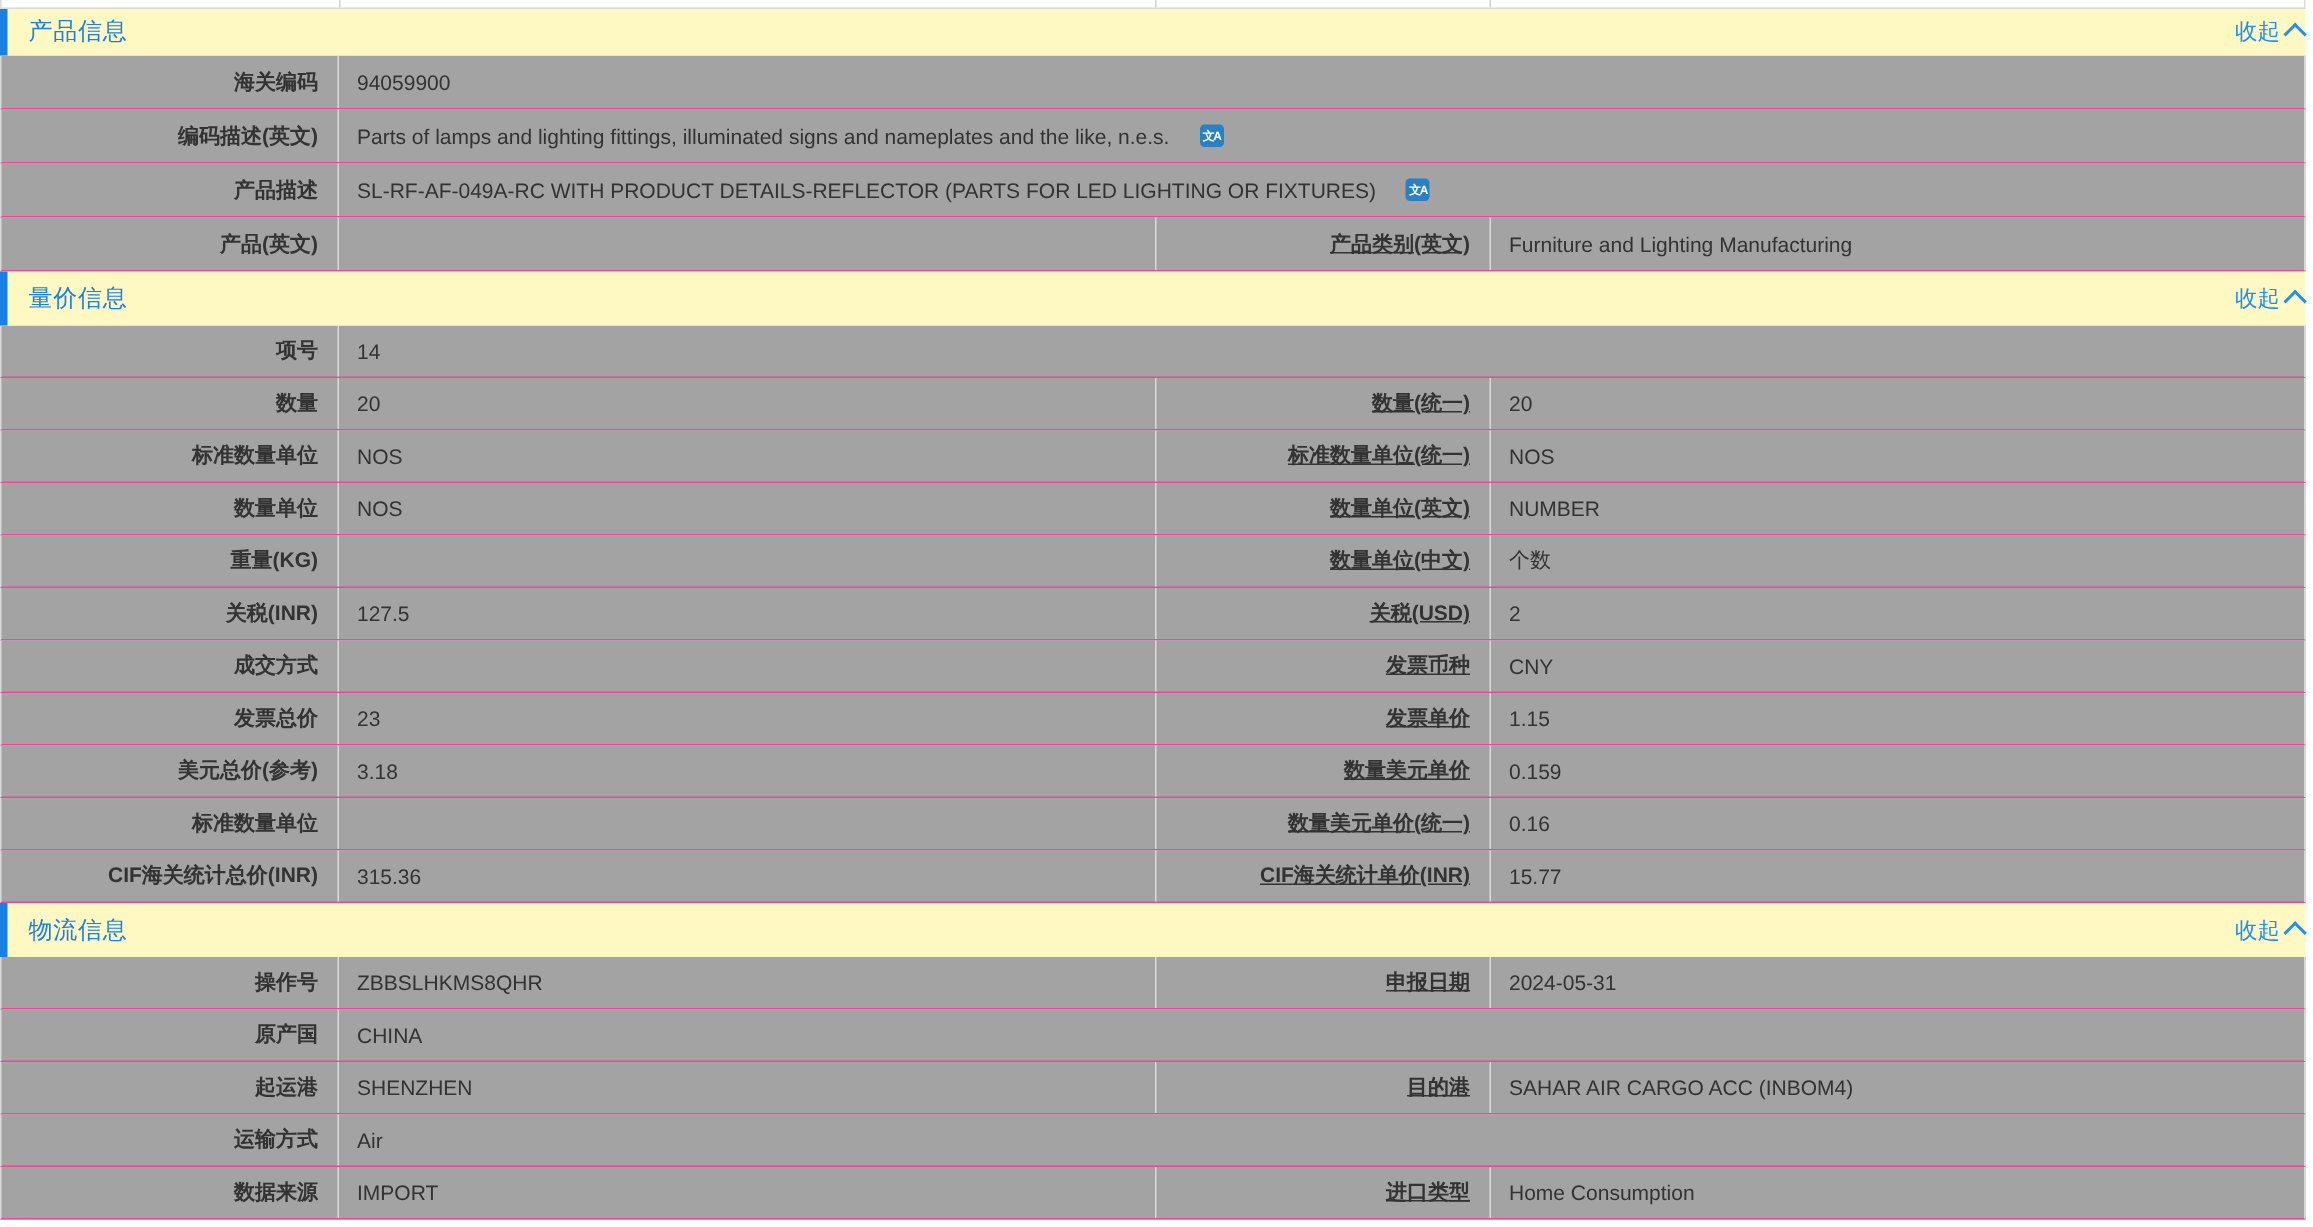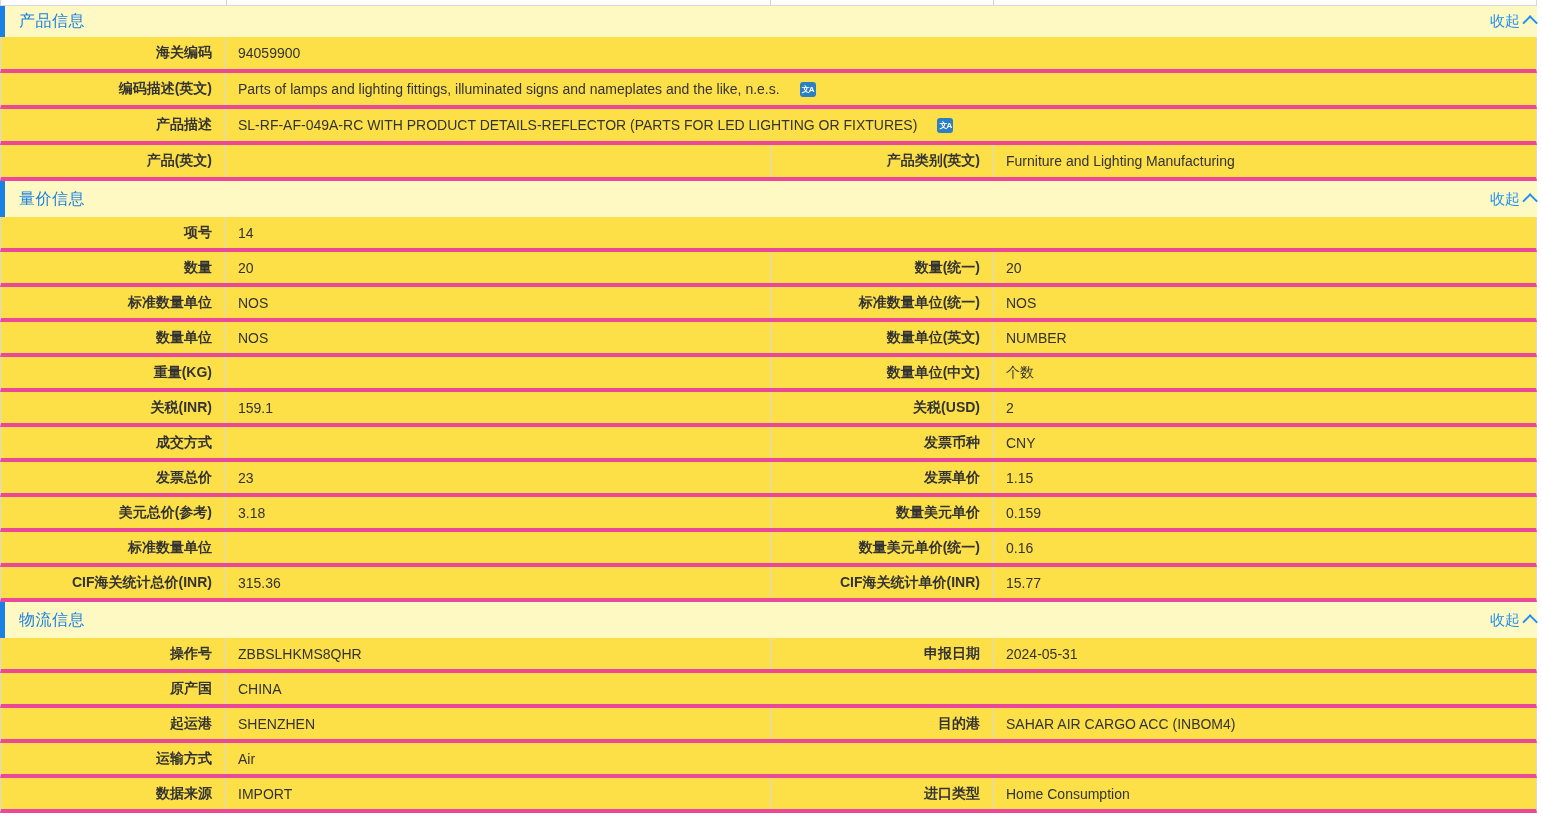--- a/index.html
+++ b/index.html
@@ -31,29 +31,29 @@
     margin-left:auto;display:flex;align-items:center;gap:6px;
     color:#1f8ff5;font-size:15px;cursor:pointer;user-select:none;
   }
   .chev{
     width:9px;height:9px;border-left:2px solid #1f8ff5;border-top:2px solid #1f8ff5;
     transform:rotate(45deg) translateY(2px);display:inline-block;
   }
 
   
   .row{
-    display:flex;align-items:stretch;background:#fde047;box-sizing:border-box;
-    border-left:1px solid #d9d9d9;border-right:1px solid #d9d9d9;border-bottom:4px solid #ec4899;
+    display:flex;align-items:stretch;background:#a3a3a3;box-sizing:border-box;
+    border-left:1px solid #d9d9d9;border-right:1px solid #d9d9d9;border-bottom:1px solid #ec4899;
     height:35px;
   }
   .rows-product .row{height:36px;}
   .cell{display:flex;align-items:center;box-sizing:border-box;overflow:hidden;white-space:nowrap;}
   .lab{width:225px;justify-content:flex-end;padding-right:13px;font-weight:bold;border-right:1px solid #d9d9d9;}
   .val{width:545px;padding-left:12px;border-right:1px solid #d9d9d9;}
-  .lab2{width:223px;justify-content:flex-end;padding-right:13px;font-weight:bold;border-right:1px solid #d9d9d9;}
+  .lab2{width:223px;justify-content:flex-end;padding-right:13px;font-weight:bold;border-right:1px solid #d9d9d9;text-decoration:underline;}
   .val2{flex:1;padding-left:12px;}
   .valfull{flex:1;padding-left:12px;}
 
   
   .tr-icon{
     display:inline-flex;align-items:center;justify-content:center;
     width:16px;height:15px;margin-left:20px;border-radius:3px;
     background:#2b80c4;color:#fff;font-size:8px;font-weight:bold;
     letter-spacing:-1px;cursor:pointer;flex:none;
   }
@@ -191,21 +191,21 @@
         </div>
         <div class="cell val2">
           <span>个数</span>
         </div>
       </div>
       <div class="row">
         <div class="cell lab">
           <span>关税(INR)</span>
         </div>
         <div class="cell val">
-          <span>159.1</span>
+          <span>127.5</span>
         </div>
         <div class="cell lab2">
           <span>关税(USD)</span>
         </div>
         <div class="cell val2">
           <span>2</span>
         </div>
       </div>
       <div class="row">
         <div class="cell lab">

